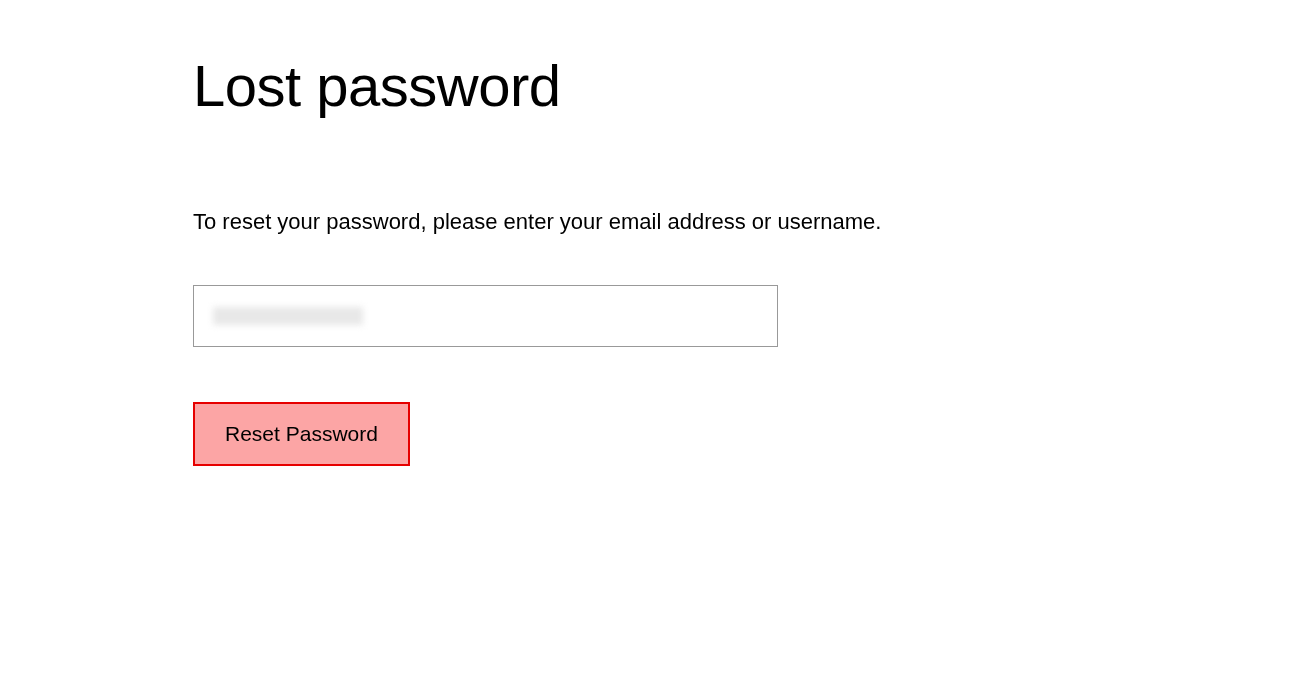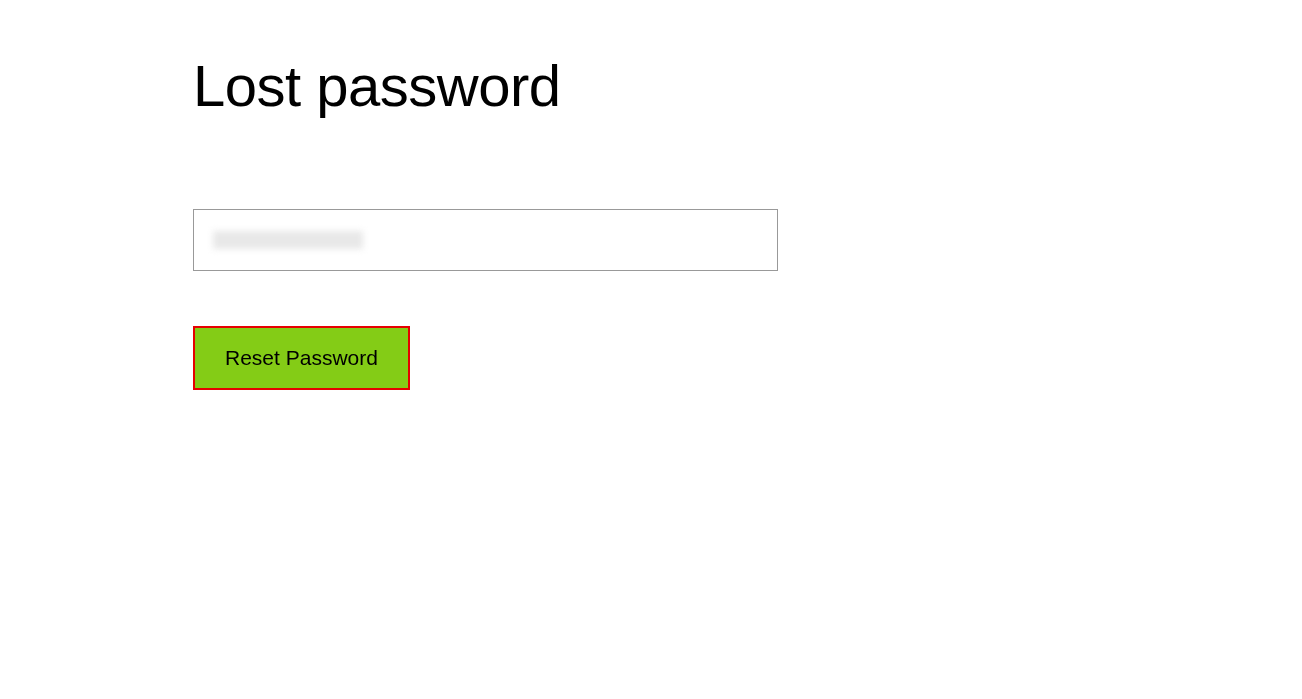--- a/index.html
+++ b/index.html
@@ -52,33 +52,34 @@
       position: absolute;
       top: 22px;
       left: 20px;
       width: 150px;
       height: 18px;
       background: #e8e8e8;
       filter: blur(3px);
       pointer-events: none;
     }
     .reset-button {
-      background: #84cc16;
+      background: #fca5a5;
       border: 2px solid #e60000;
       color: #000000;
       font-size: 21px;
       font-weight: 400;
       padding: 18px 30px;
       cursor: pointer;
       font-family: inherit;
     }
   </style>
 </head>
 <body>
 
 <div class="container">
   <h1 class="page-title">Lost password</h1>
+  <p class="instruction-text">To reset your password, please enter your email address or username.</p>
   <div class="redacted-content">
     <input type="text" class="email-input" value="" style="">
     <div class="redacted-overlay"></div>
   </div>
   <button class="reset-button">Reset Password</button>
 </div>
 
 </body></html>

